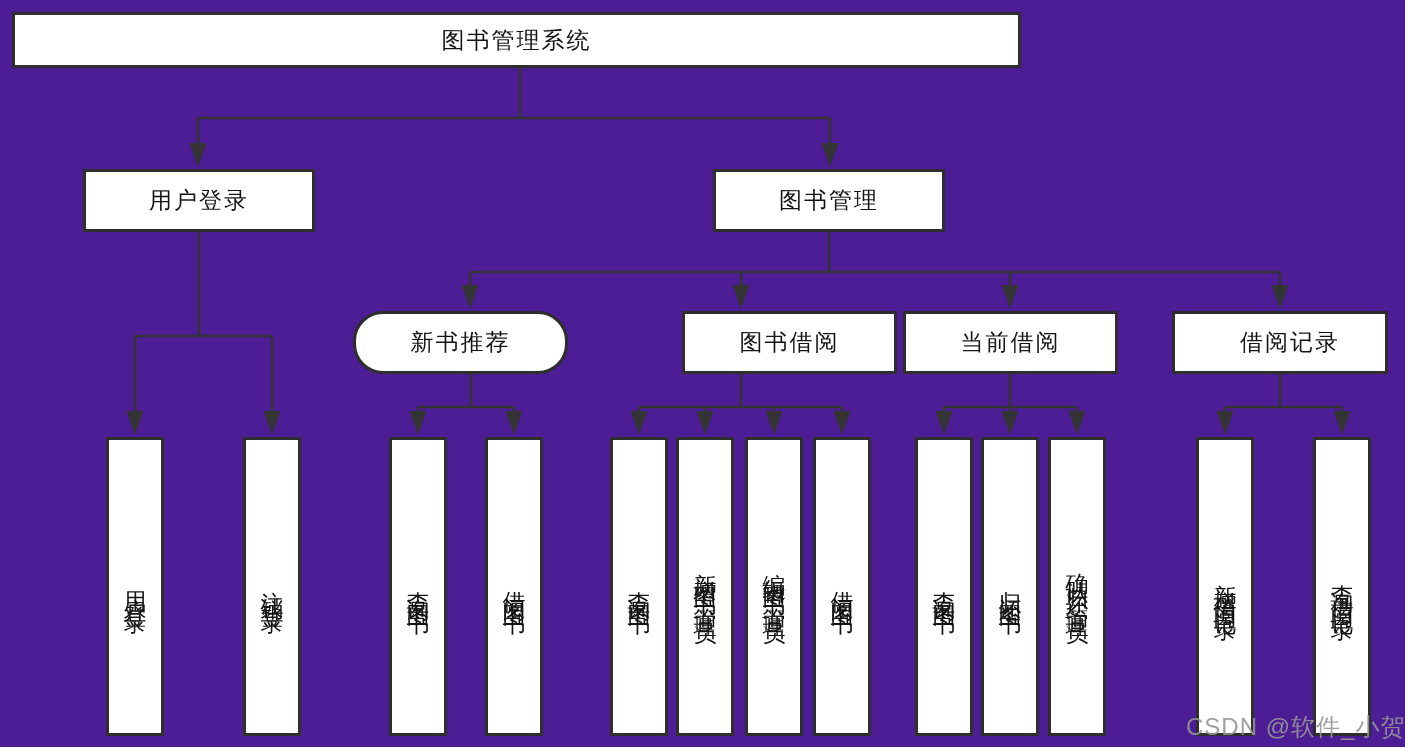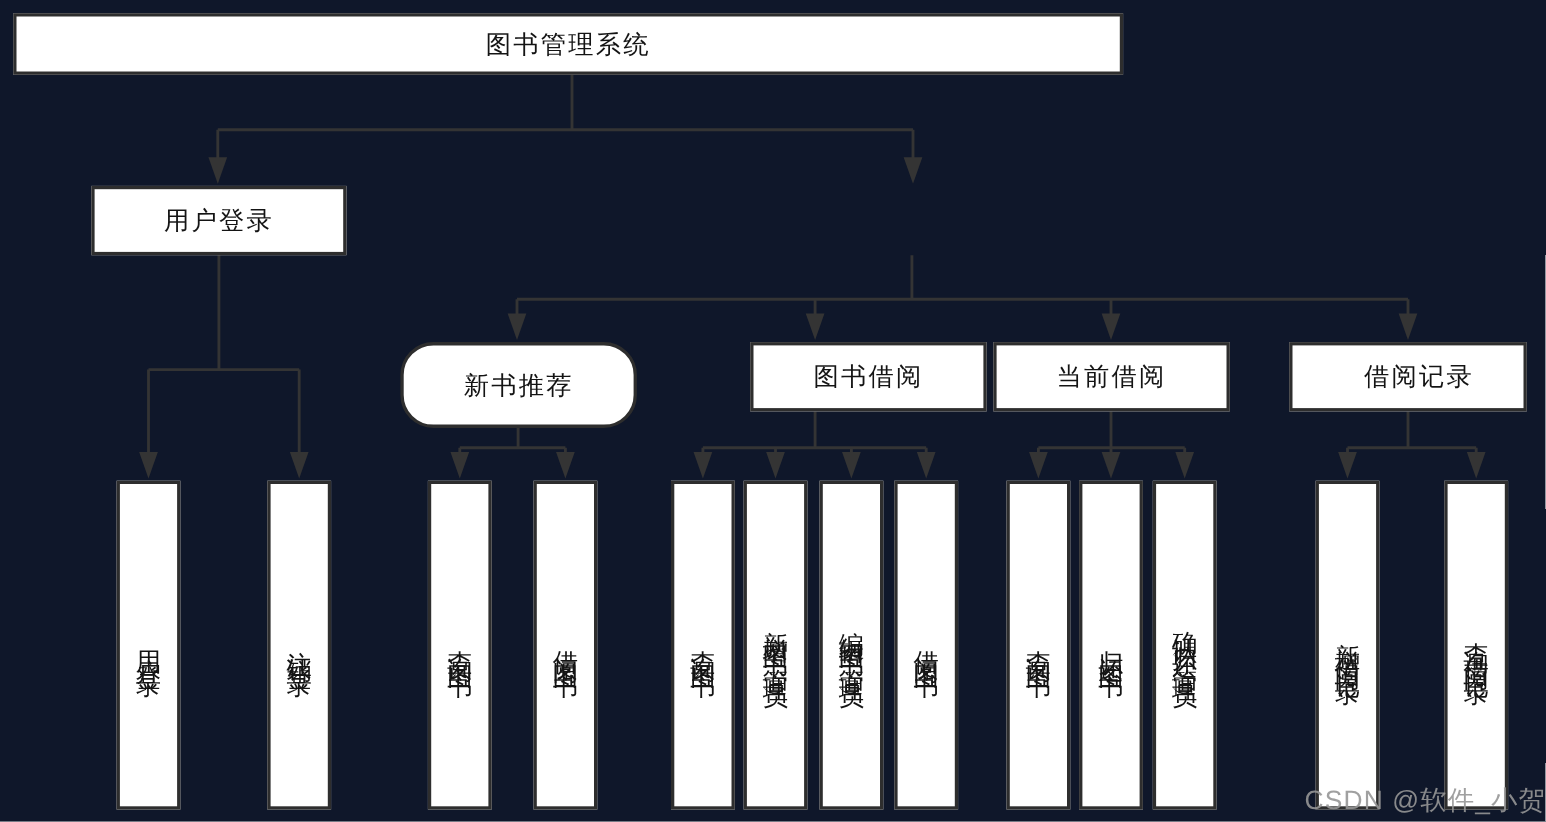--- a/index.html
+++ b/index.html
@@ -1,38 +1,38 @@
 <!DOCTYPE html>
 <html><head>
 <meta charset="utf-8">
 <style>
   html,body{margin:0;padding:0;background:#ffffff;}
   .canvas{
-    position:relative;width:1405px;height:747px;background:#0f172a;
+    position:relative;width:1405px;height:747px;background:#4c1d95;
     font-family:"Liberation Sans","DejaVu Sans",sans-serif;overflow:hidden;
   }
   .connectors{position:absolute;left:0;top:0;width:1405px;height:747px;}
   .connectors path{stroke:#343434;stroke-width:2.6;fill:none;}
   .connectors polygon{fill:#343434;stroke:none;}
   .node{
     position:absolute;box-sizing:border-box;border:3px solid #2e2e2e;background:#ffffff;
     display:flex;align-items:center;justify-content:center;color:#141414;
   }
   .h-label{font-size:23px;letter-spacing:2px;white-space:nowrap;}
   .v-label{
     writing-mode:vertical-rl;text-orientation:mixed;
     font-size:23px;letter-spacing:7px;line-height:1;white-space:nowrap;color:#141414;
   }
   
   .n-root{left:12px;top:12px;width:1009px;height:56px;}
   
   .n-l2a{left:83px;top:169px;width:232px;height:63px;}
   .n-l2b{left:713px;top:169px;width:232px;height:63px;}
   
-  .n-l3a{left:364px;top:311px;width:215px;height:78px;border-radius:30px;}
+  .n-l3a{left:353px;top:311px;width:215px;height:63px;border-radius:30px;}
   .n-l3b{left:634px;top:311px;width:215px;height:63px;margin-left:48px;}
   .n-l3c{left:903px;top:311px;width:215px;height:63px;}
   .n-l3d{left:1172px;top:311px;width:216px;height:63px;padding-left:20px;}
   
   .leaf{top:437px;width:58px;height:299px;}
   .lf1{left:106px;}  .lf2{left:243px;}
   .lf3{left:389px;}  .lf4{left:485px;}
   .lf5{left:610px;}  .lf6{left:676px;}  .lf7{left:745px;}  .lf8{left:813px;}
   .lf9{left:915px;}  .lf10{left:981px;} .lf11{left:1048px;}
   .lf12{left:1196px;}.lf13{left:1313px;}
@@ -81,20 +81,23 @@
     <polygon points="1216.5,411 1233.5,411 1225,435"></polygon>
     <polygon points="1333.5,411 1350.5,411 1342,435"></polygon>
   </svg>
 
   <div class="node n-root">
     <span class="h-label">图书管理系统</span>
   </div>
 
   <div class="node n-l2a">
     <span class="h-label">用户登录</span>
+  </div>
+  <div class="node n-l2b">
+    <span class="h-label">图书管理</span>
   </div>
 
   <div class="node n-l3a">
     <span class="h-label">新书推荐</span>
   </div>
   <div class="node n-l3b">
     <span class="h-label">图书借阅</span>
   </div>
   <div class="node n-l3c">
     <span class="h-label">当前借阅</span>

